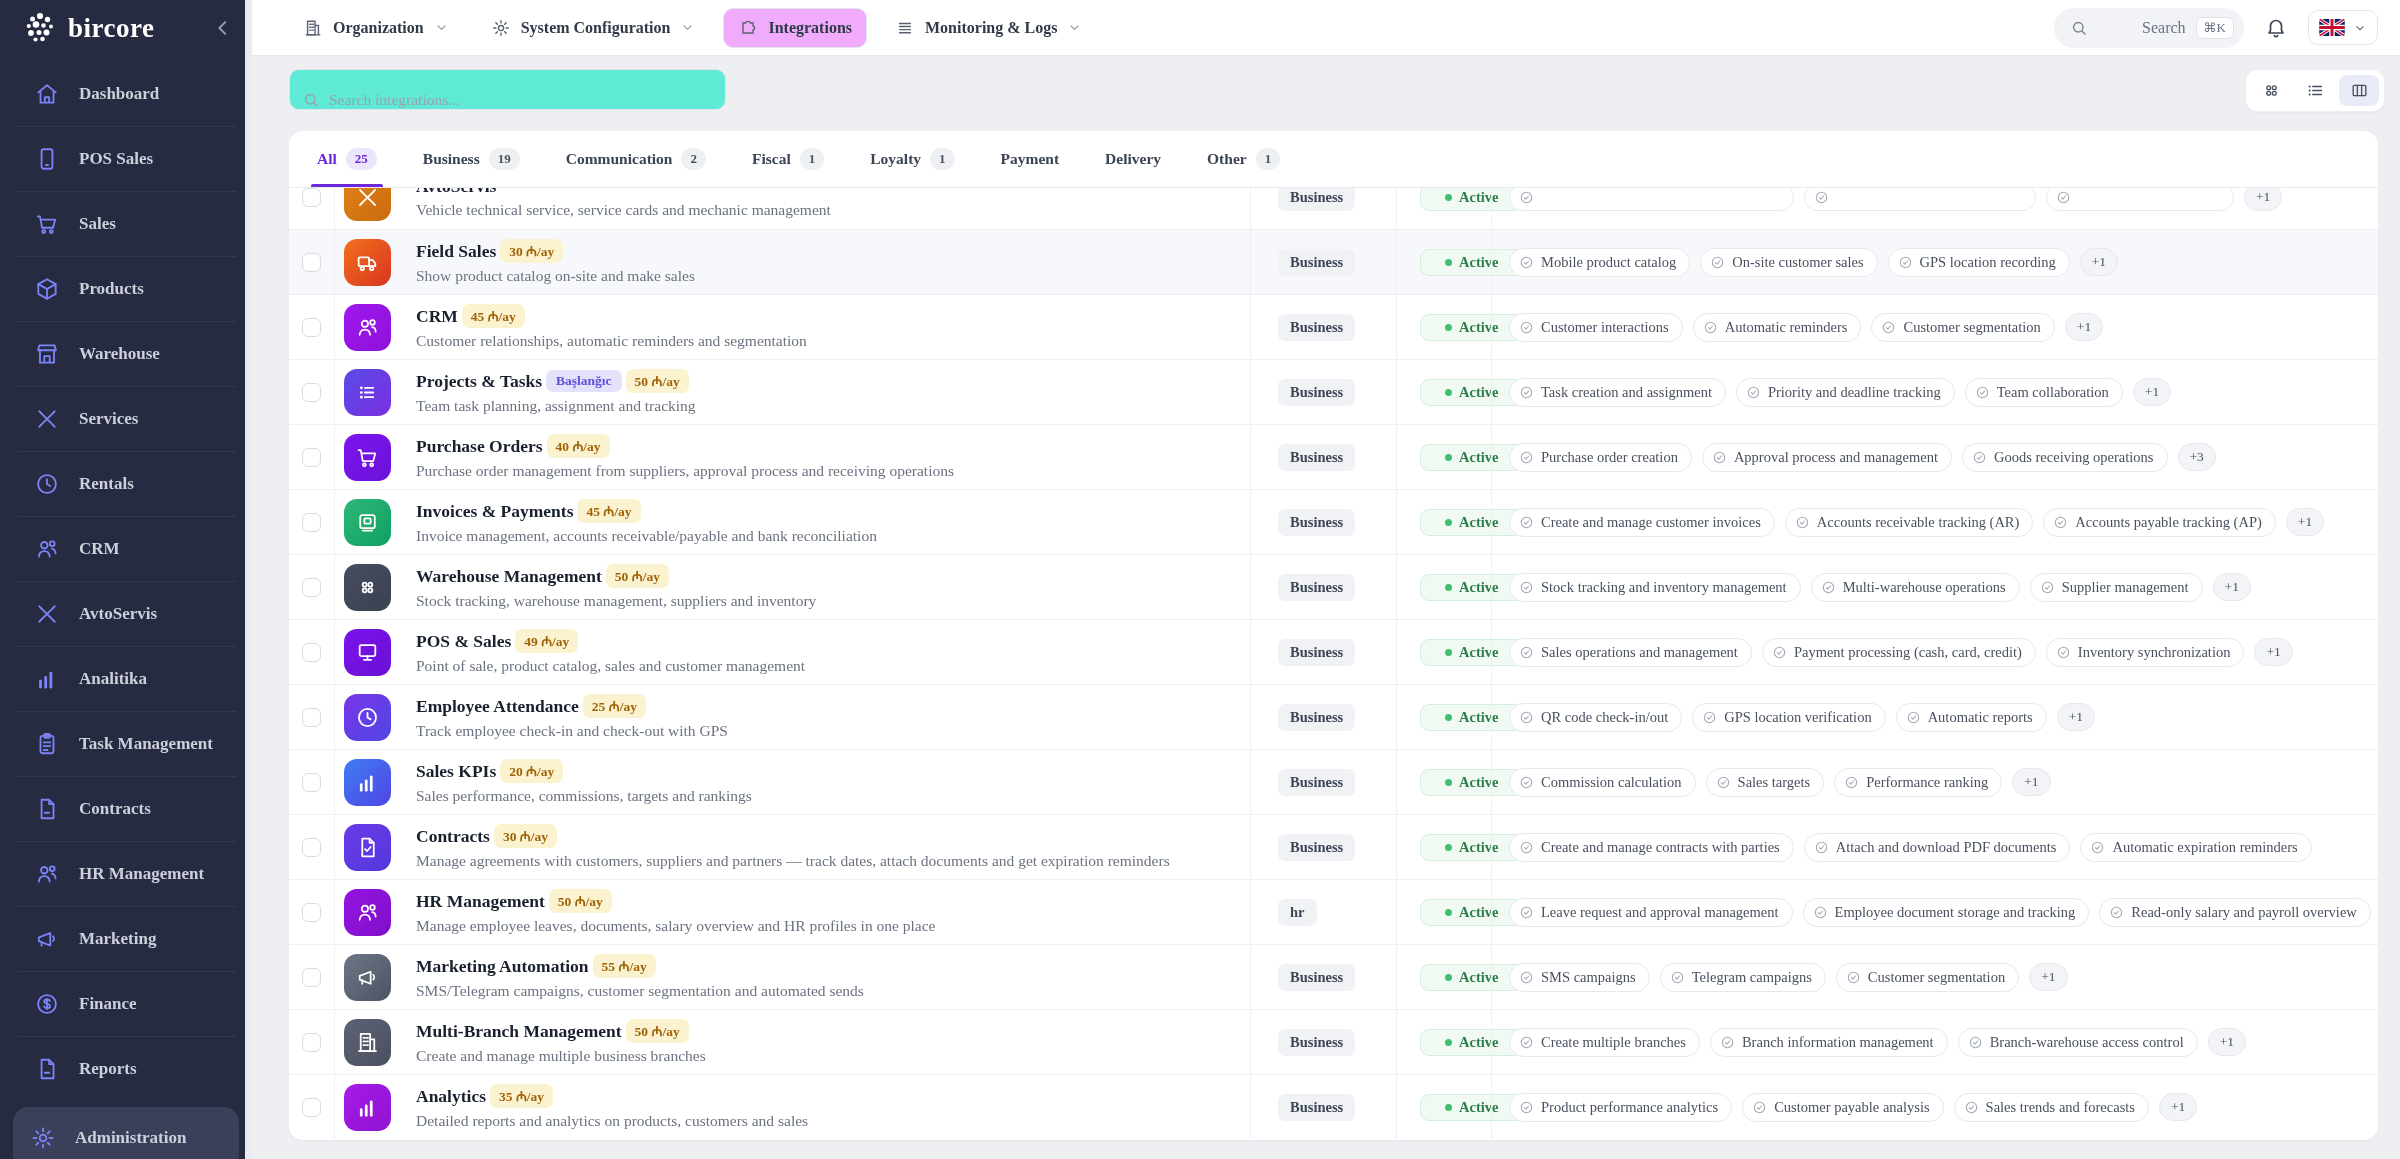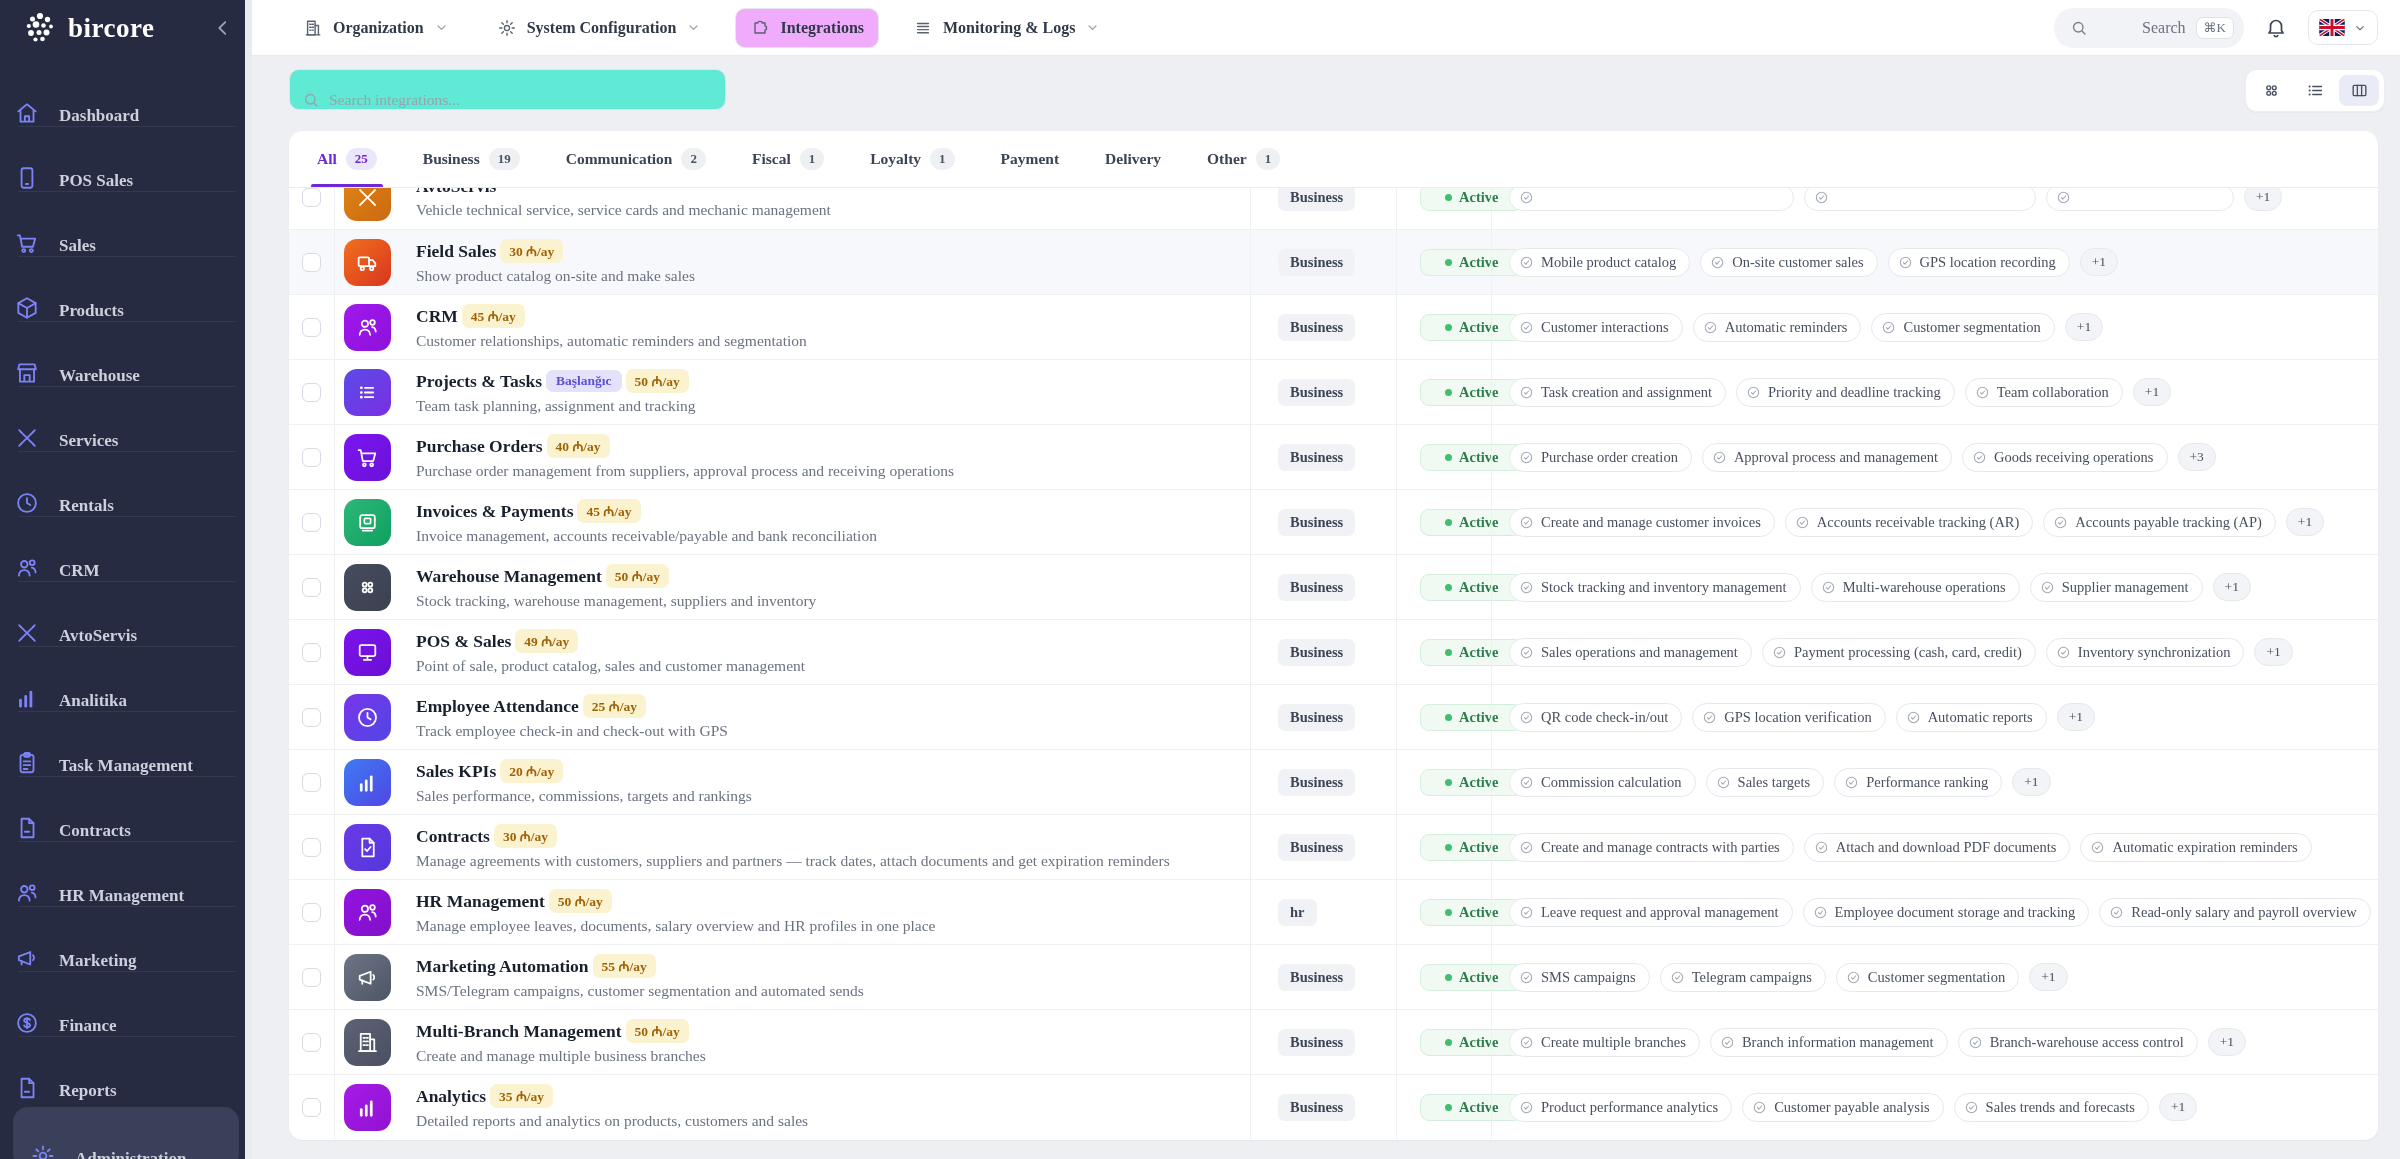--- a/index.html
+++ b/index.html
@@ -9,31 +9,31 @@
 
   
   .sidebar { width:252px; height:1159px; background:#262b41; flex:0 0 252px; position:relative; overflow:hidden; }
   .side-scroll { position:absolute; right:0; top:0; width:7px; height:1159px; background:#e9ebef; }
   .logo-row { height:56px; display:flex; align-items:center; padding:0 18px 0 22px; }
   .logo-mark { width:36px; height:36px; flex:0 0 36px; }
   .logo-text { color:#fff; font-size:27px; font-weight:700; letter-spacing:.5px; margin-left:10px; flex:1; }
   .collapse-btn { width:22px; height:22px; color:#9aa0b4; }
   .collapse-btn svg { width:100%; height:100%; fill:none; stroke:currentColor; stroke-width:2; stroke-linecap:round; stroke-linejoin:round; }
   .side-nav { padding-top:6px; }
-  .side-item { height:64px; display:flex; align-items:flex-end; padding:0 16px 0 14px; cursor:pointer; position:relative; }
+  .side-item { height:64px; display:flex; align-items:center; padding:0 16px 0 34px; cursor:pointer; position:relative; }
   .side-item .icon { width:26px; height:26px; flex:0 0 26px; color:#7c83f7; }
   .side-item .icon svg { width:100%; height:100%; fill:none; stroke:currentColor; stroke-width:1.7; stroke-linecap:round; stroke-linejoin:round; }
   .side-label { color:#ccd0da; font-size:17px; font-weight:600; margin-left:19px; white-space:nowrap; }
   .side-divider { height:1px; background:rgba(255,255,255,.07); margin:0 16px 0 18px; }
   .side-item.active { background:#3a405a; border-radius:15px; margin:6px 13px 0 13px; padding-left:17px; height:62px; }
 
   
   .main { flex:1; display:flex; flex-direction:column; background:#edeff3; min-width:0; }
   .topbar { height:56px; background:#fff; border-bottom:1px solid #e7e9ed; display:flex; align-items:center; padding:0 22px 0 37px; flex:0 0 56px; }
-  .nav-items { display:flex; align-items:center; gap:20px; }
+  .nav-items { display:flex; align-items:center; gap:14px; }
   .nav-item { display:flex; align-items:center; gap:10px; padding:9px 14px; border-radius:10px; color:#2f3947; font-size:16px; font-weight:700; cursor:pointer; }
   .nav-item .icon { width:20px; height:20px; color:#5a6272; }
   .nav-item .icon svg { width:100%; height:100%; fill:none; stroke:currentColor; stroke-width:1.7; stroke-linecap:round; stroke-linejoin:round; }
   .nav-item .chev { width:15px; height:15px; color:#9aa1ad; }
   .nav-item .chev svg { width:100%; height:100%; fill:none; stroke:currentColor; stroke-width:2; stroke-linecap:round; stroke-linejoin:round; }
   .nav-item.active { background:#f0abfc; border:1px solid #e4e7ef; }
   .top-right { margin-left:auto; display:flex; align-items:center; gap:20px; }
   .search-pill { display:flex; align-items:center; gap:10px; background:#f2f3f6; border-radius:999px; padding:9px 10px 9px 16px; cursor:pointer; }
   .search-pill .icon { width:18px; height:18px; color:#7b828e; }
   .search-pill .icon svg { width:100%; height:100%; fill:none; stroke:currentColor; stroke-width:1.9; stroke-linecap:round; }

